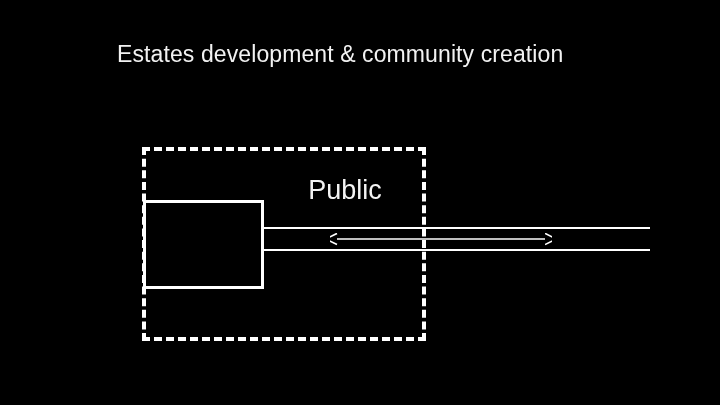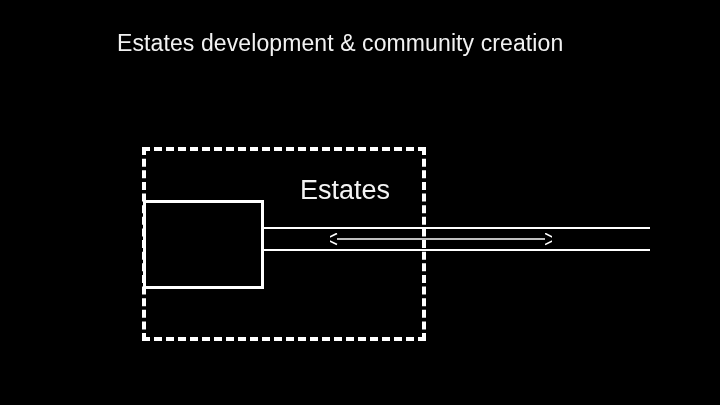--- a/index.html
+++ b/index.html
@@ -14,21 +14,21 @@
     background: #000000;
     overflow: hidden;
     font-family: "Liberation Sans", sans-serif;
     -webkit-font-smoothing: antialiased;
   }
 
   
   #slide-title {
     position: absolute;
     left: 117px;
-    top: 29px;
+    top: 40px;
     font-size: 23px;
     line-height: 28px;
     font-weight: 400;
     color: #f2f2f2;
     letter-spacing: 0.1px;
     white-space: nowrap;
   }
 
   
   #diagram {
@@ -109,21 +109,21 @@
 <body>
 
 <div id="slide">
 
   <div id="slide-title">Estates development &amp; community creation</div>
 
   <div id="diagram">
 
     <div id="public-zone"></div>
 
-    <div id="public-label">Estates</div>
+    <div id="public-label">Public</div>
 
     <div id="gated-box"></div>
 
 
     <div class="rail" id="rail-top"></div>
     <div class="rail" id="rail-bottom"></div>
 
     <svg id="flow-arrow" viewBox="0 0 222 20">
       <defs>
         <marker id="arrow-left" markerWidth="10" markerHeight="10" refX="8" refY="4" orient="auto" markerUnits="strokeWidth">

